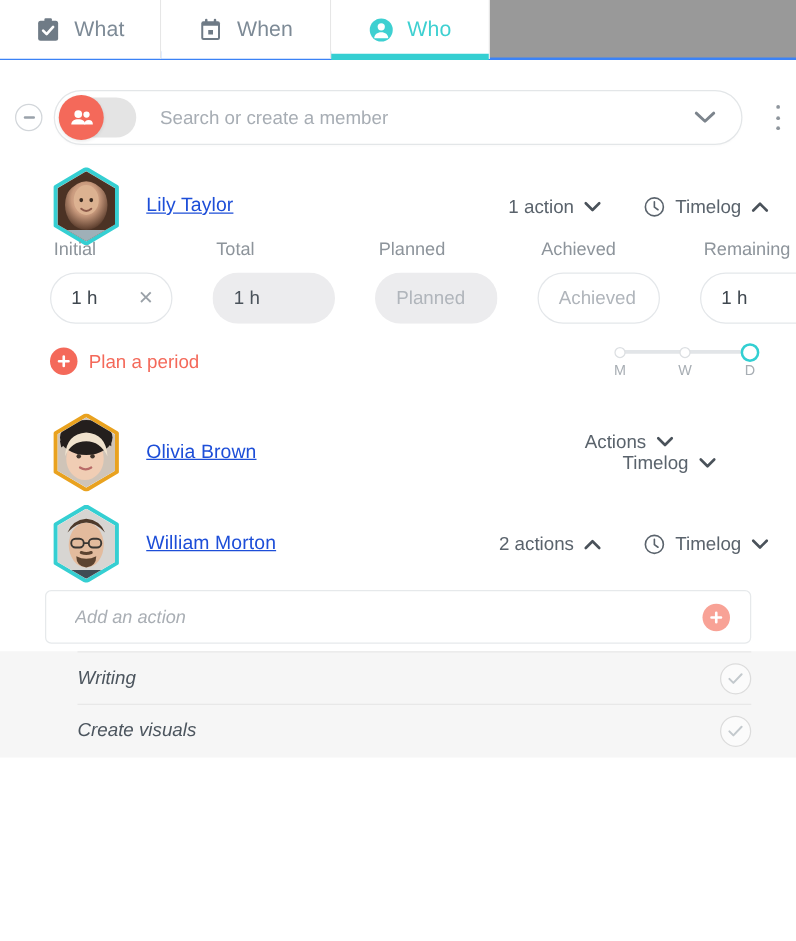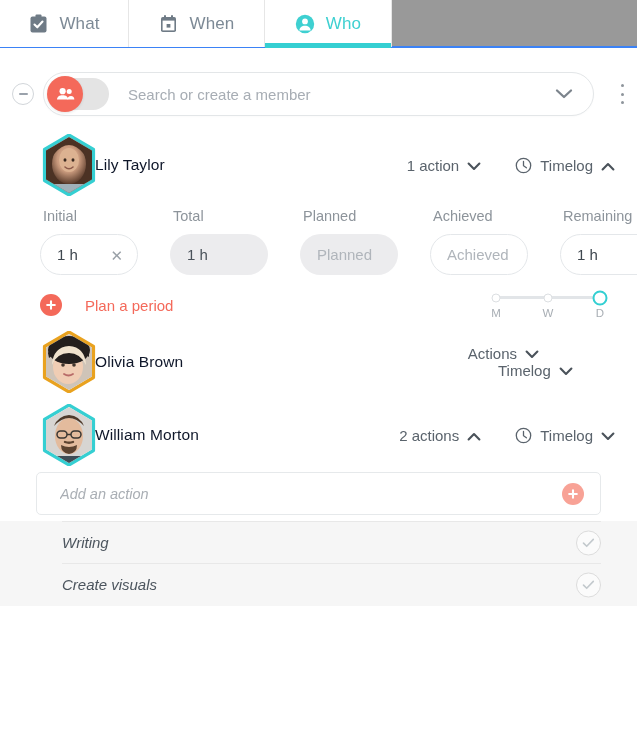--- a/index.html
+++ b/index.html
@@ -96,36 +96,36 @@
     position: absolute; left: 0; width: 637px; height: 62px;
     display: flex; align-items: center;
   }
   .avatar-wrap {
     position: absolute; left: 40px; top: 0;
     width: 58px; height: 62px;
   }
   .hexwrap { position: relative; width: 58px; height: 62px; }
   .hexwrap svg { display: block; }
   .member-name {
-    position: absolute; left: 95px;
-    font-size: 15.5px; color: #0f172a; letter-spacing: .1px;
+    position: absolute; left: 117px;
+    font-size: 15.5px; color: #1d4ed8; letter-spacing: .1px; text-decoration: underline;
   }
   .row-actions {
     position: absolute; right: 0; display: flex; align-items: center;
   }
   .pill-btn {
     display: flex; align-items: flex-start; gap: 8px;
     font-size: 15px; color: #5a636c;
     cursor: pointer; user-select: none;
   }
   .pill-btn .clock { display:flex; }
 
   
   .timelog {
-    position: absolute; left: 0; top: 208px; width: 637px; height: 130px;
+    position: absolute; left: 0; top: 192px; width: 637px; height: 130px;
   }
   .fields { position: absolute; left: 40px; top: 0; display: flex; gap: 0; }
   .field { width: 115px; margin-right: 0; }
   .field-label {
     font-size: 14.5px; color: #8d949b; margin-bottom: 10px; padding-left: 3px;
   }
   .field-input {
     height: 41px; border-radius: 21px;
     display: flex; align-items: center;
     padding: 0 16px;
@@ -135,21 +135,21 @@
   .fi-outline { border: 1px solid #e4e7ea; background: #fff; color: #3f474f; }
   .fi-filled  { border: 1px solid transparent; background: #ececee; color: #4a525a; }
   .fi-muted   { color: #b0b5bb; }
   .clear-x {
     position: absolute; right: 14px; top: 50%; transform: translateY(-50%);
     color: #9aa1a8; font-size: 15px; cursor: pointer; line-height: 1;
   }
 
   .plan-period {
     position: absolute; left: 40px; top: 86px;
-    display: flex; align-items: center; gap: 23px;
+    display: flex; align-items: center; gap: 9px;
     cursor: pointer;
   }
   .plus-circle {
     width: 22px; height: 22px; border-radius: 50%;
     background: #f4695a; display: flex; align-items: center; justify-content: center;
     flex: 0 0 auto;
   }
   .plan-label { font-size: 15px; color: #f4695a; }
 
   .slider {

